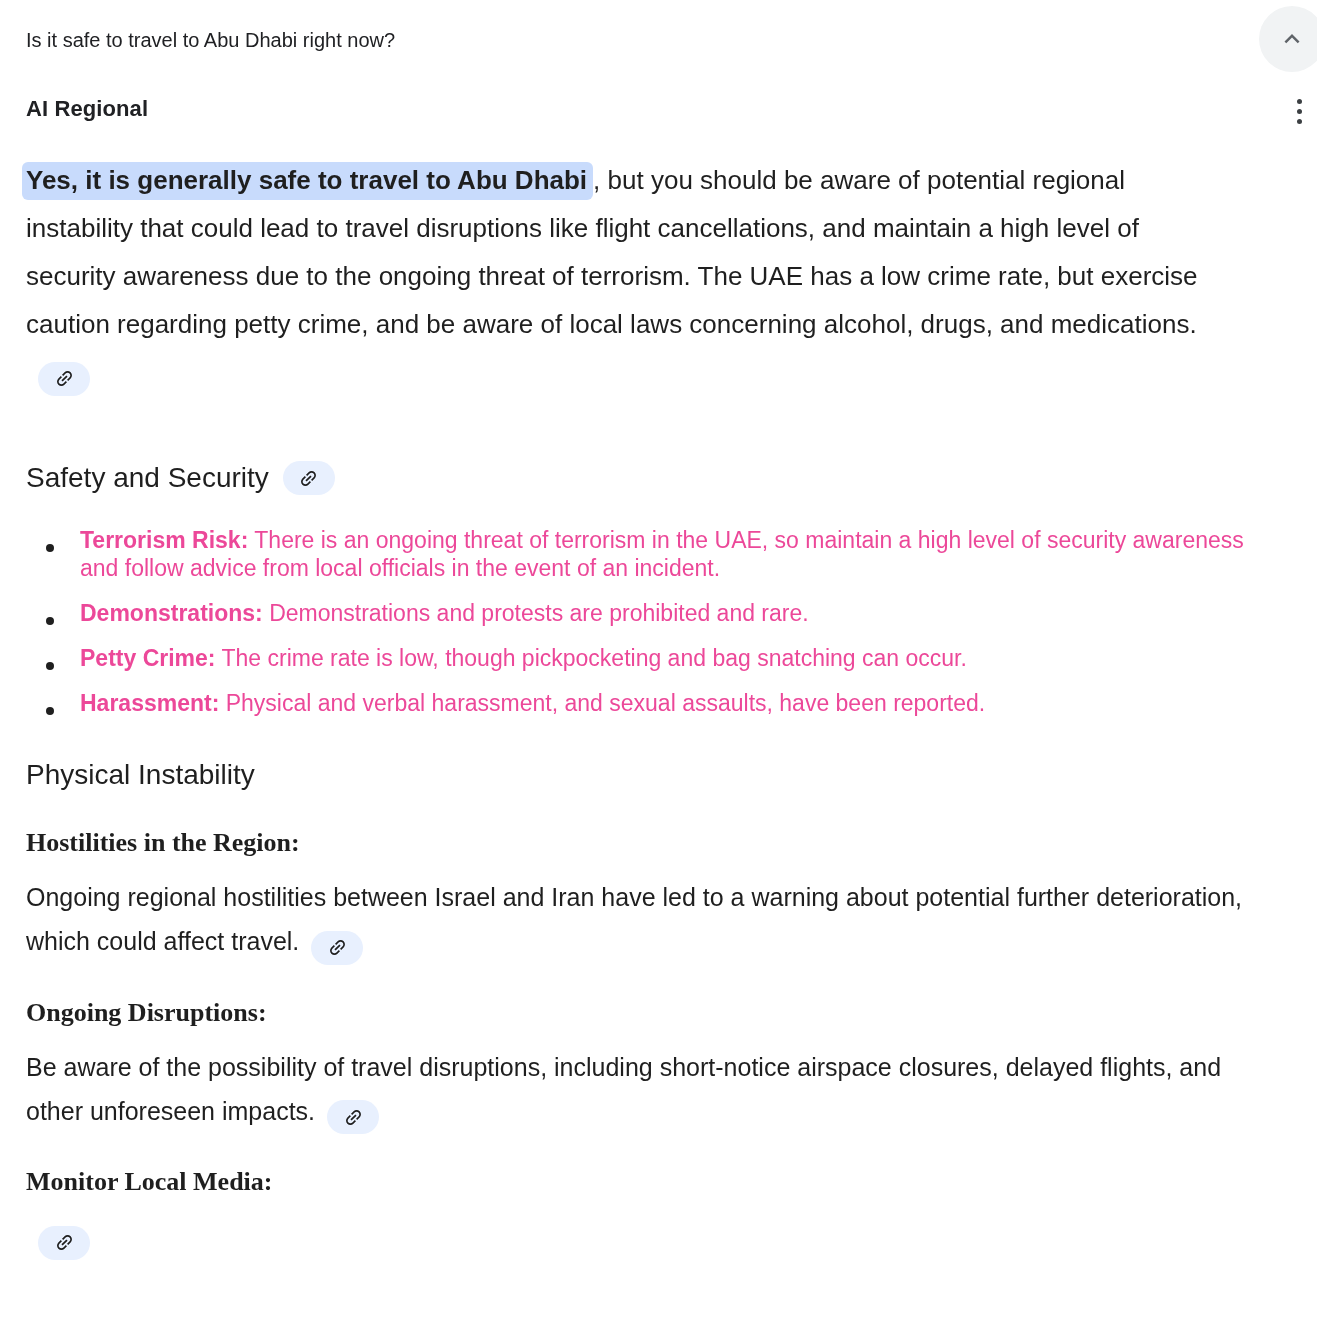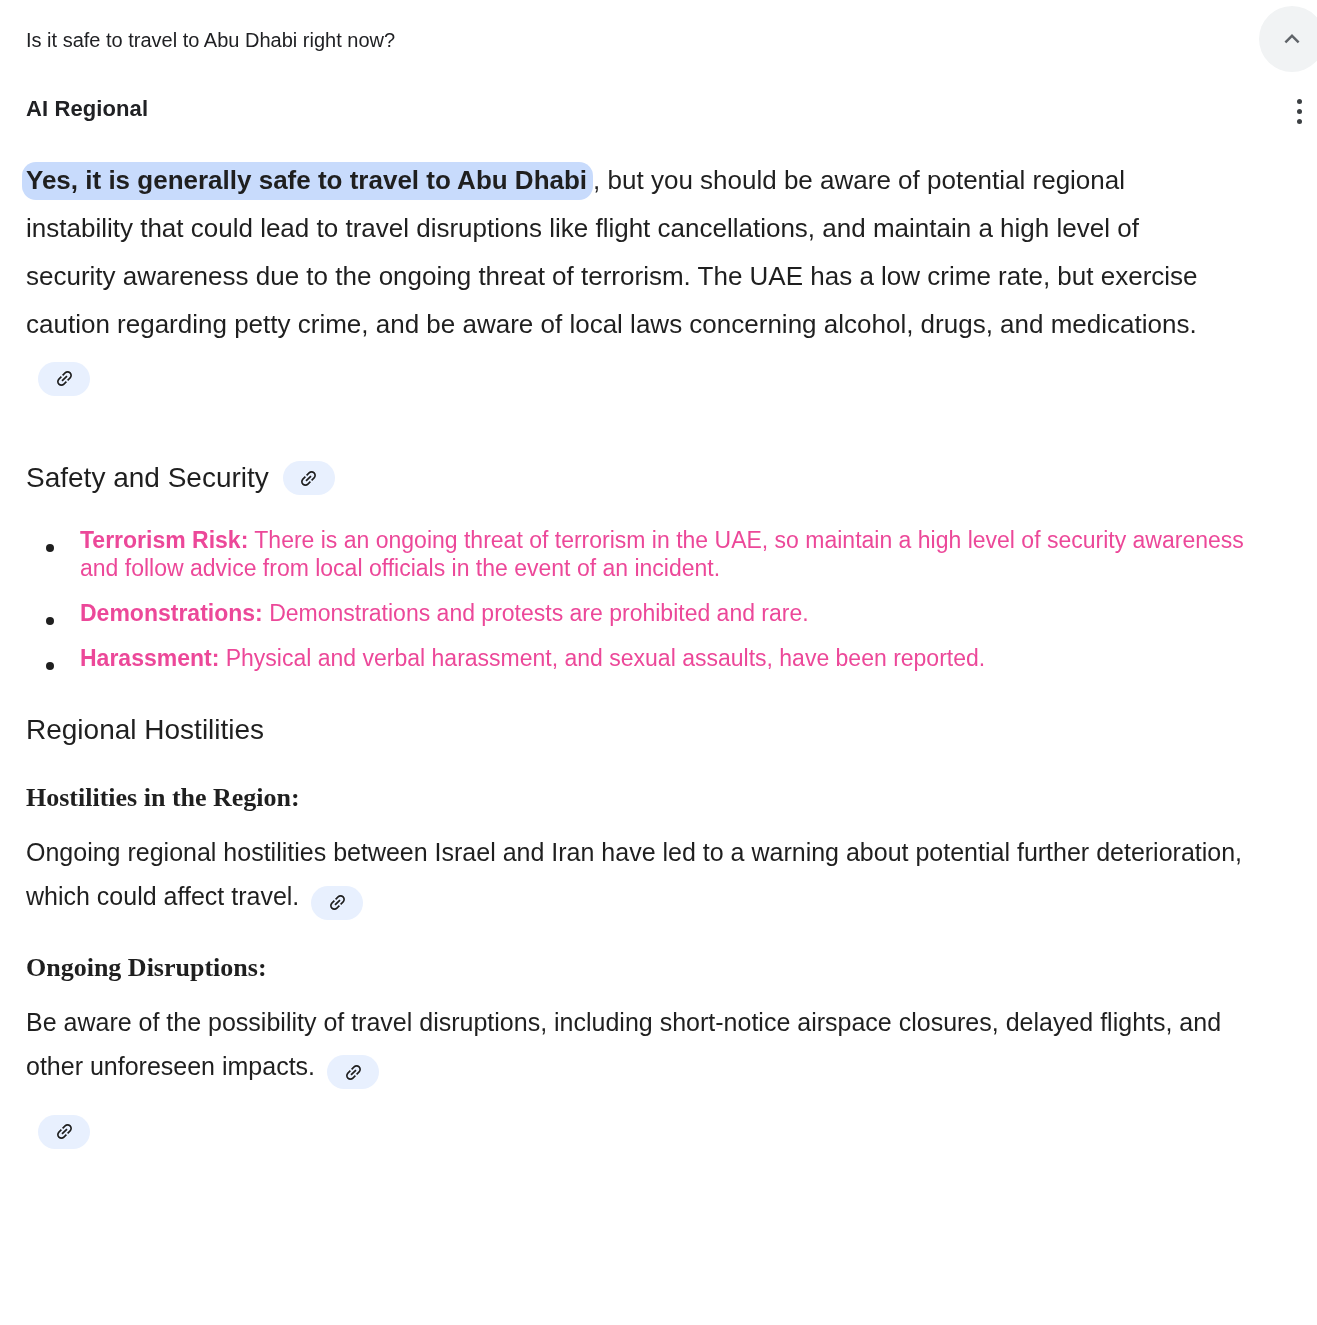--- a/index.html
+++ b/index.html
@@ -63,21 +63,21 @@
   .intro {
     margin-top: 32px;
     font-size: 26px;
     line-height: 48px;
     max-width: 1175px;
     color: #1f1f1f;
   }
   .highlight {
     background: #c8dbfc;
     font-weight: 700;
-    border-radius: 14px;
+    border-radius: 6px;
     padding: 3px 6px 5px 4px;
     margin-left: -4px;
     -webkit-box-decoration-break: clone;
     box-decoration-break: clone;
   }
 
   
   .chip {
     display: inline-flex;
     align-items: center; justify-content: center;
@@ -183,39 +183,41 @@
     <button class="chip" aria-label="View source">
         <svg viewBox="0 0 24 24">
           <path d="M3.9 12c0-1.71 1.39-3.1 3.1-3.1h4V7H7c-2.76 0-5 2.24-5 5s2.24 5 5 5h4v-1.9H7c-1.71 0-3.1-1.39-3.1-3.1zM8 13h8v-2H8v2zm9-6h-4v1.9h4c1.71 0 3.1 1.39 3.1 3.1s-1.39 3.1-3.1 3.1h-4V17h4c2.76 0 5-2.24 5-5s-2.24-5-5-5z"></path>
         </svg>
       </button>
   </div>
 
   <ul class="safety-list">
     <li><b>Terrorism Risk:</b><span> There is an ongoing threat of terrorism in the UAE, so maintain a high level of security awareness and follow advice from local officials in the event of an incident.</span></li>
     <li><b>Demonstrations:</b><span> Demonstrations and protests are prohibited and rare.</span></li>
+    <li><b>Petty Crime:</b><span> The crime rate is low, though pickpocketing and bag snatching can occur.</span></li>
     <li><b>Harassment:</b><span> Physical and verbal harassment, and sexual assaults, have been reported.</span></li>
   </ul>
 
-  <div class="section-heading-plain">Regional Hostilities</div>
+  <div class="section-heading-plain">Physical Instability</div>
 
   <div class="subhead">Hostilities in the Region:</div>
   <p class="body-para"><span>Ongoing regional hostilities between Israel and Iran have led to a warning about potential further deterioration, which could affect travel.</span><button class="chip" aria-label="View source">
         <svg viewBox="0 0 24 24">
           <path d="M3.9 12c0-1.71 1.39-3.1 3.1-3.1h4V7H7c-2.76 0-5 2.24-5 5s2.24 5 5 5h4v-1.9H7c-1.71 0-3.1-1.39-3.1-3.1zM8 13h8v-2H8v2zm9-6h-4v1.9h4c1.71 0 3.1 1.39 3.1 3.1s-1.39 3.1-3.1 3.1h-4V17h4c2.76 0 5-2.24 5-5s-2.24-5-5-5z"></path>
         </svg>
       </button></p>
 
   <div class="subhead">Ongoing Disruptions:</div>
   <p class="body-para"><span>Be aware of the possibility of travel disruptions, including short-notice airspace closures, delayed flights, and other unforeseen impacts.</span><button class="chip" aria-label="View source">
         <svg viewBox="0 0 24 24">
           <path d="M3.9 12c0-1.71 1.39-3.1 3.1-3.1h4V7H7c-2.76 0-5 2.24-5 5s2.24 5 5 5h4v-1.9H7c-1.71 0-3.1-1.39-3.1-3.1zM8 13h8v-2H8v2zm9-6h-4v1.9h4c1.71 0 3.1 1.39 3.1 3.1s-1.39 3.1-3.1 3.1h-4V17h4c2.76 0 5-2.24 5-5s-2.24-5-5-5z"></path>
         </svg>
       </button></p>
 
+  <div class="subhead">Monitor Local Media:</div>
   <p class="body-para"><button class="chip" aria-label="View source">
         <svg viewBox="0 0 24 24">
           <path d="M3.9 12c0-1.71 1.39-3.1 3.1-3.1h4V7H7c-2.76 0-5 2.24-5 5s2.24 5 5 5h4v-1.9H7c-1.71 0-3.1-1.39-3.1-3.1zM8 13h8v-2H8v2zm9-6h-4v1.9h4c1.71 0 3.1 1.39 3.1 3.1s-1.39 3.1-3.1 3.1h-4V17h4c2.76 0 5-2.24 5-5s-2.24-5-5-5z"></path>
         </svg>
       </button></p>
 
 </div>
 
 <button class="collapse-btn" aria-label="Collapse">
   <svg viewBox="0 0 24 24">

